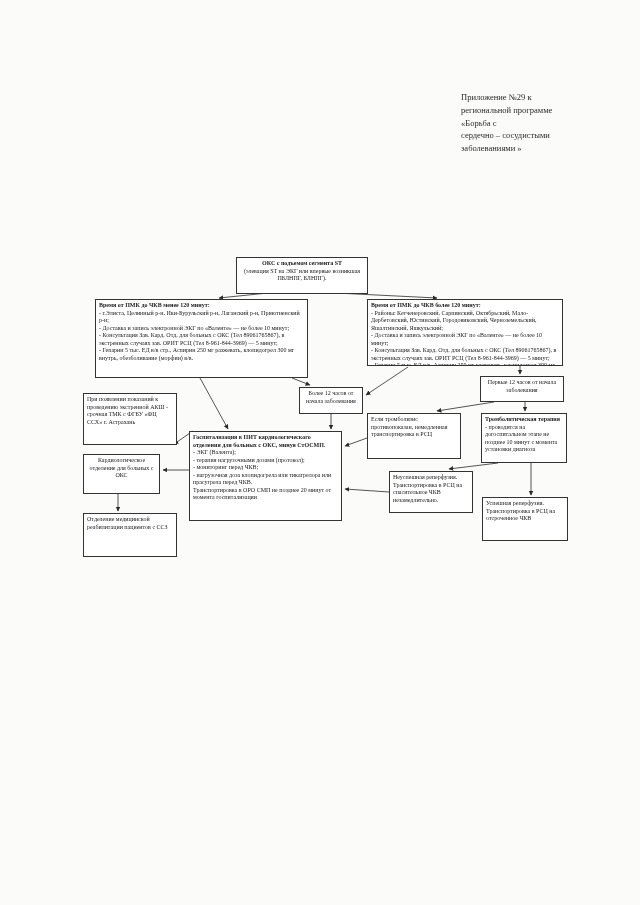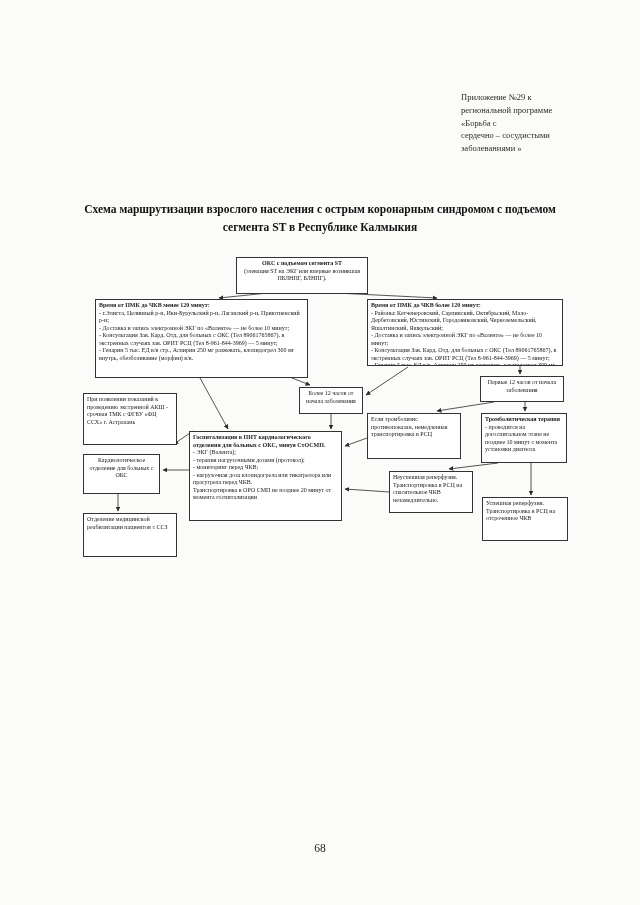--- a/index.html
+++ b/index.html
@@ -56,22 +56,20 @@
 <body>
 
 <div class="page">
 
   <div class="appendix">Приложение №29 к
 региональной программе
 «Борьба с
 сердечно – сосудистыми
 заболеваниями »</div>
 
-  <div class="doc-title">Схема маршрутизации взрослого населения с острым коронарным синдромом с подъемом
-сегмента ST в Республике Калмыкия</div>
 
   <div class="flow">
 
     <svg class="arrows" width="640" height="905" viewBox="0 0 640 905">
       <defs>
         <marker id="ah" markerWidth="7" markerHeight="7" refX="5.5" refY="3" orient="auto">
           <path d="M0,0 L6,3 L0,6 z" fill="#2a2a2a"></path>
         </marker>
       </defs>
       <g stroke="#2a2a2a" stroke-width="0.8" fill="none">
@@ -156,15 +154,14 @@
     <div class="box n-success">
       <div class="b">Успешная реперфузия. Транспортировка в РСЦ на отсроченное ЧКВ</div>
     </div>
 
     <div class="box n-rehab">
       <div class="b">Отделение медицинской реабилитации пациентов с ССЗ</div>
     </div>
 
   </div>
 
-  <div class="page-number">68</div>
 
 </div>
 
 </body></html>

